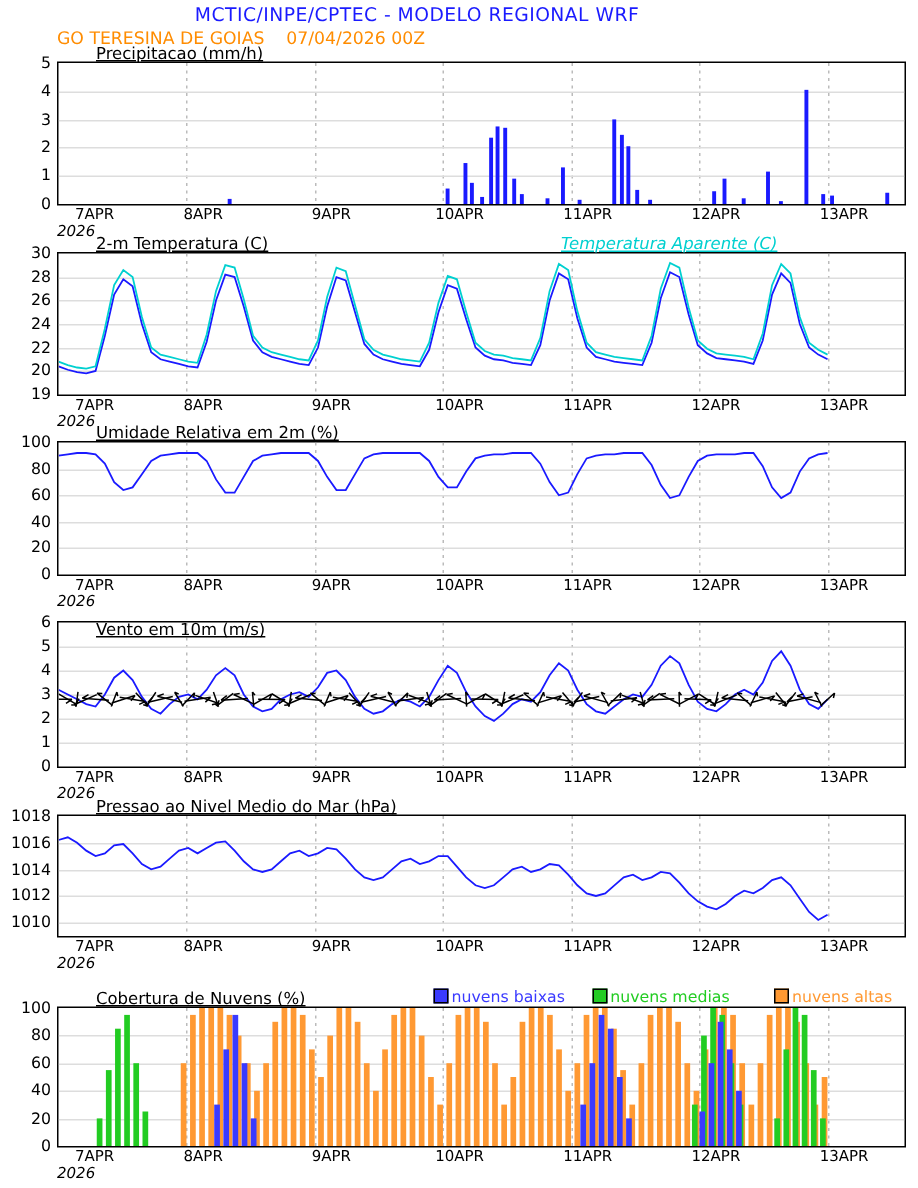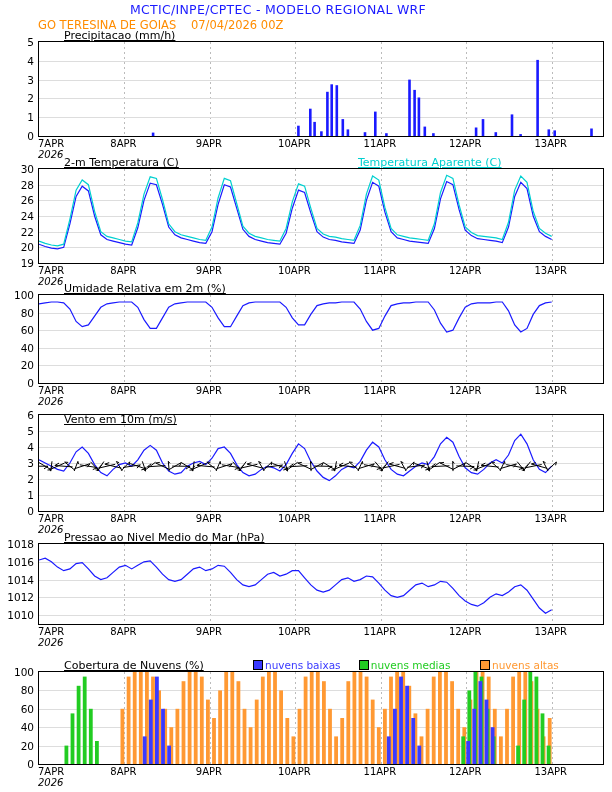--- a/index.html
+++ b/index.html
@@ -4,25 +4,25 @@
 <style>
   html,body{margin:0;padding:0;background:#ffffff;}
   body{width:612px;height:792px;font-family:"DejaVu Sans",sans-serif;position:relative;overflow:hidden;}
   .title{position:absolute;left:0;top:2px;width:556px;text-align:center;color:#1a1aff;font-size:12.5px;letter-spacing:0.3px;font-family:"DejaVu Sans",sans-serif;}
   .subhead{position:absolute;top:18px;left:38px;color:#ff8c00;font-size:11.5px;white-space:pre;}
   .coords{position:absolute;top:42px;left:360px;color:#ff8c00;font-size:11.5px;white-space:pre;margin-left:28px;}
   .plotbox{position:absolute;border:1px solid #000;box-sizing:border-box;background:#fff;overflow:hidden;}
   .plotlabel{position:absolute;color:#000;font-size:11px;text-decoration:underline;white-space:pre;}
   .plotlabel2{position:absolute;font-size:11px;text-decoration:underline;white-space:pre;}
   .ytick{position:absolute;right:0;color:#000;font-size:10.5px;text-align:right;transform:translateY(-50%);white-space:pre;}
-  .xtick{position:absolute;color:#000;font-size:10px;transform:translateX(-50%);white-space:pre;}
+  .xtick{position:absolute;color:#000;font-size:10px;transform:translateX(-50%);white-space:pre;margin-left:12px;}
   .xtick.left{transform:translateX(0);}
   .yearlbl{position:absolute;color:#000;font-size:10px;white-space:pre;font-style:italic;}
   svg{display:block;}
-  .legend-item{position:absolute;font-size:10.5px;white-space:pre;}
+  .legend-item{position:absolute;font-size:10.5px;white-space:pre;margin-left:36px;}
   .swatch{display:inline-block;width:8px;height:8px;border:1px solid #000;vertical-align:-1px;margin-right:2px;}
 </style>
 </head>
 <body>
 
 <div class="title">MCTIC/INPE/CPTEC - MODELO REGIONAL WRF</div>
 <div class="subhead"><span>GO TERESINA DE GOIAS</span>    <span>07/04/2026 00Z</span></div>
 <div class="coords">47.2647W 13.7764S 754m</div>
 
 <div id="charts">
@@ -93,21 +93,21 @@
         <line x1="0" x2="564" y1="78.5" y2="78.5" stroke="#dddddd" stroke-width="1"></line>
         <line x1="0" x2="564" y1="63.5" y2="63.5" stroke="#dddddd" stroke-width="1"></line>
         <line x1="0" x2="564" y1="47.5" y2="47.5" stroke="#dddddd" stroke-width="1"></line>
         <line x1="0" x2="564" y1="31.5" y2="31.5" stroke="#dddddd" stroke-width="1"></line>
         <line x1="0" x2="564" y1="16.5" y2="16.5" stroke="#dddddd" stroke-width="1"></line>
         <path d="M0.0,75.2L6.2,77.5L12.4,79.1L18.5,79.9L24.7,78.3L30.9,54.8L37.1,27.4L43.2,17.2L49.4,21.9L55.6,47.0L61.8,65.8L68.0,70.5L74.1,72.1L80.3,73.6L86.5,75.2L92.7,76.0L98.8,58.8L105.0,31.3L111.2,14.1L117.4,15.7L123.5,35.3L129.7,58.0L135.9,65.8L142.1,68.9L148.3,70.5L154.4,72.1L160.6,73.6L166.8,74.4L173.0,62.7L179.1,35.3L185.3,15.7L191.5,18.0L197.7,39.2L203.9,60.3L210.0,67.4L216.2,70.5L222.4,72.1L228.6,73.6L234.7,74.4L240.9,75.2L247.1,64.2L253.3,39.2L259.5,21.1L265.6,23.5L271.8,43.9L278.0,62.7L284.2,68.1L290.3,70.5L296.5,71.3L302.7,72.9L308.9,73.6L315.0,74.4L321.2,61.1L327.4,31.3L333.6,13.3L339.8,17.2L345.9,43.1L352.1,62.7L358.3,68.9L364.5,70.5L370.6,72.1L376.8,72.9L383.0,73.6L389.2,74.4L395.4,59.5L401.5,29.8L407.7,12.5L413.9,15.7L420.1,40.7L426.2,61.1L432.4,66.6L438.6,69.7L444.8,70.5L451.0,71.3L457.1,72.1L463.3,73.6L469.5,58.0L475.7,27.4L481.8,13.3L488.0,19.6L494.2,47.0L500.4,62.7L506.5,67.4L512.7,70.5" fill="none" stroke="#1a1aff" stroke-width="1.2"></path>
         <path d="M0.0,72.1L6.2,74.4L12.4,76.0L18.5,76.8L24.7,75.2L30.9,50.1L37.1,21.1L43.2,11.0L49.4,15.7L55.6,42.3L61.8,62.7L68.0,67.4L74.1,68.9L80.3,70.5L86.5,72.1L92.7,72.9L98.8,54.0L105.0,25.1L111.2,7.8L117.4,9.4L123.5,30.5L129.7,54.8L135.9,62.7L142.1,65.8L148.3,67.4L154.4,68.9L160.6,70.5L166.8,71.3L173.0,58.0L179.1,29.0L185.3,9.4L191.5,11.8L197.7,34.5L203.9,57.2L210.0,64.2L216.2,67.4L222.4,68.9L228.6,70.5L234.7,71.3L240.9,72.1L247.1,59.5L253.3,32.9L259.5,14.9L265.6,17.2L271.8,39.2L278.0,59.5L284.2,65.0L290.3,67.4L296.5,68.1L302.7,69.7L308.9,70.5L315.0,71.3L321.2,56.4L327.4,25.1L333.6,7.0L339.8,11.0L345.9,38.4L352.1,59.5L358.3,65.8L364.5,67.4L370.6,68.9L376.8,69.7L383.0,70.5L389.2,71.3L395.4,54.8L401.5,23.5L407.7,6.3L413.9,9.4L420.1,36.0L426.2,58.0L432.4,63.5L438.6,66.6L444.8,67.4L451.0,68.1L457.1,68.9L463.3,70.5L469.5,53.3L475.7,21.1L481.8,7.0L488.0,13.3L494.2,42.3L500.4,59.5L506.5,64.2L512.7,67.4" fill="none" stroke="#00d0d0" stroke-width="1.2"></path>
       </svg>
     </div>
     <div class="plotlabel" style="left: 64px; top: 156px;">2-m Temperatura (C)</div>
-    <div class="plotlabel2" style="left: 358px; top: 156px; color: rgb(0, 208, 208);">Temperatura Aparente (C)</div>
+    <div class="plotlabel2" style="left: 374px; top: 156px; color: rgb(0, 208, 208); font-style: italic;">Temperatura Aparente (C)</div>
     <div class="ytick" style="left: 0px; width: 34px; top: 263px;">19</div>
     <div class="ytick" style="left: 0px; width: 34px; top: 247.333px;">20</div>
     <div class="ytick" style="left: 0px; width: 34px; top: 231.667px;">22</div>
     <div class="ytick" style="left: 0px; width: 34px; top: 216px;">24</div>
     <div class="ytick" style="left: 0px; width: 34px; top: 200.333px;">26</div>
     <div class="ytick" style="left: 0px; width: 34px; top: 184.667px;">28</div>
     <div class="ytick" style="left: 0px; width: 34px; top: 169px;">30</div>
     <div class="xtick left" style="left: 38px; top: 265px;">7APR</div>
     <div class="xtick" style="left: 123.455px; top: 265px;">8APR</div>
     <div class="xtick" style="left: 208.909px; top: 265px;">9APR</div>

